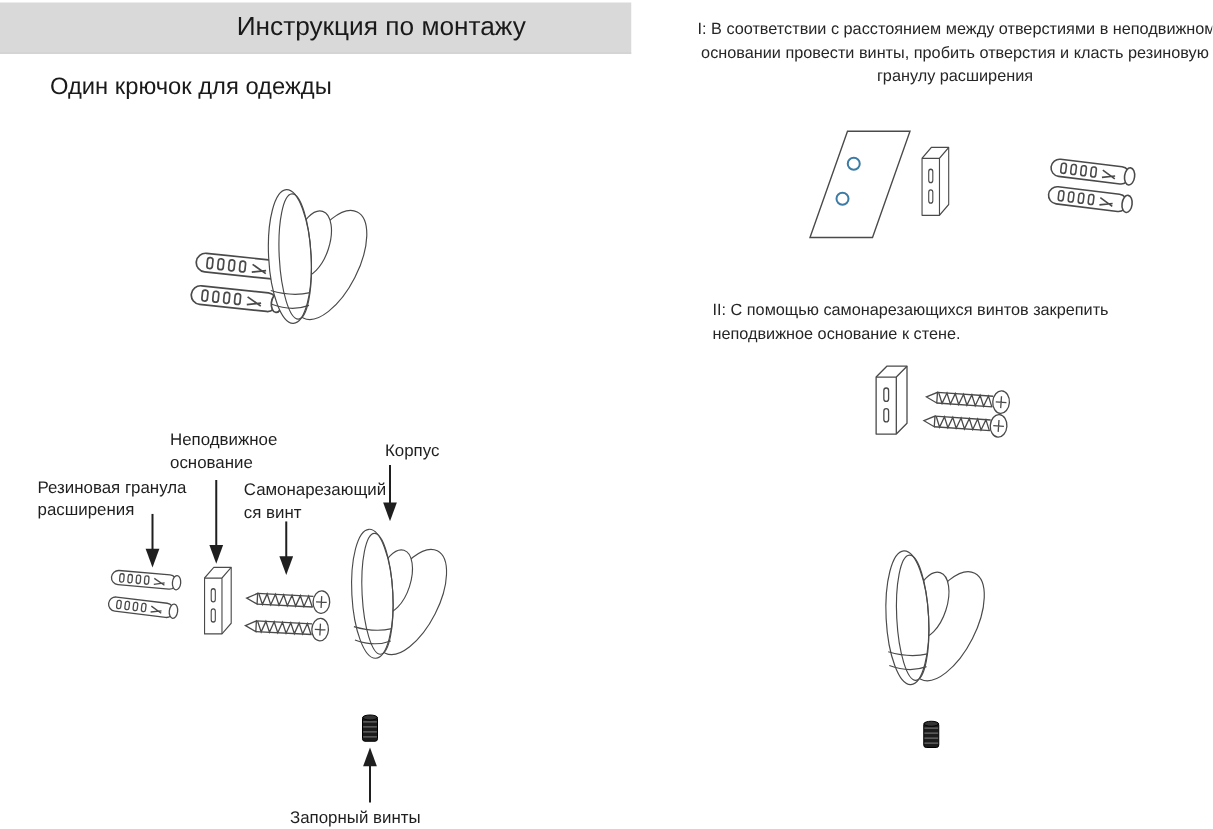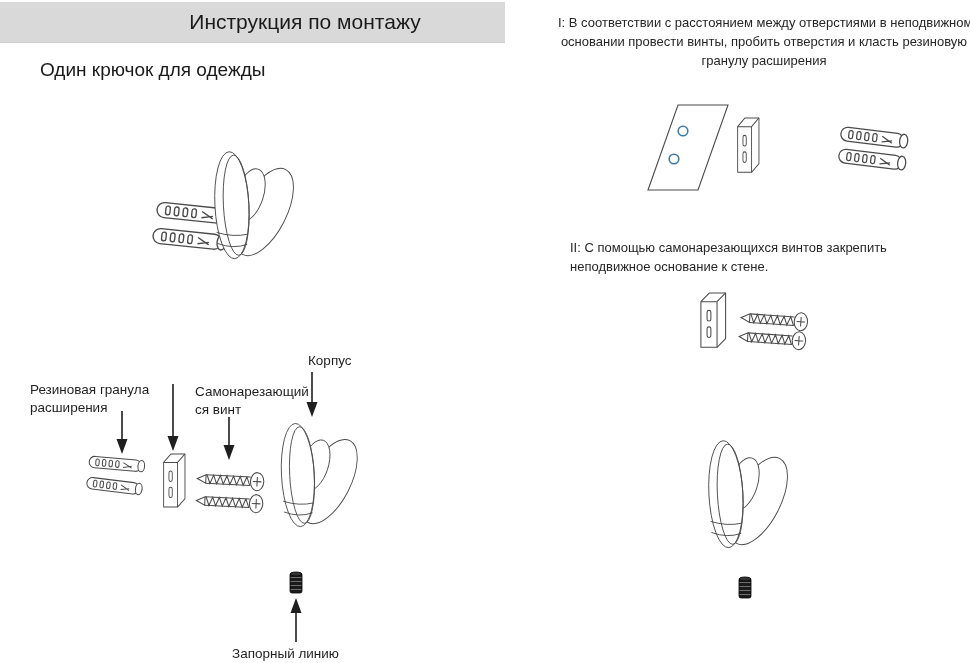--- a/index.html
+++ b/index.html
@@ -66,20 +66,22 @@
   <div class="abs title-bar"></div>
   <div class="abs title">Инструкция по монтажу</div>
   <div class="abs subtitle">Один крючок для одежды</div>
 
   <svg class="abs" style="left:145px;top:128px" width="190" height="165">
     <use href="#part-anchor" transform="translate(12,70) rotate(6) scale(1.25)"></use>
     <use href="#part-anchor" transform="translate(8,96) rotate(6) scale(1.25)"></use>
     <use href="#part-hook" transform="translate(58,16) scale(0.85)"></use>
   </svg>
 
+  <div class="abs part-label pre" style="left:136px;top:343px">Неподвижное
+основание</div>
   <div class="abs part-label" style="left:308px;top:352px">Корпус</div>
   <div class="abs part-label pre" style="left:195px;top:383px">Самонарезающий
 ся винт</div>
   <div class="abs part-label pre" style="left:30px;top:381px">Резиновая гранула
 расширения</div>
 
   <svg class="abs" style="left:114px;top:411px" width="16" height="44">
     <line x1="8" y1="0" x2="8" y2="29" stroke="#1f1f1f" stroke-width="1.6"></line>
     <polygon points="2.5,28 13.5,28 8,43" fill="#1f1f1f"></polygon>
   </svg>
@@ -105,21 +107,21 @@
     <use href="#part-hook" transform="translate(190,8) scale(0.82)"></use>
   </svg>
 
   <svg class="abs" style="left:288px;top:570px" width="18" height="28">
     <use href="#part-grub"></use>
   </svg>
   <svg class="abs" style="left:288px;top:597px" width="16" height="46">
     <polygon points="2.5,16 13.5,16 8,1" fill="#1f1f1f"></polygon>
     <line x1="8" y1="15" x2="8" y2="45" stroke="#1f1f1f" stroke-width="1.6"></line>
   </svg>
-  <div class="abs part-label" style="left:232px;top:645px">Запорный линию</div>
+  <div class="abs part-label" style="left:232px;top:645px">Запорный винты</div>
 
   <div class="abs step-text pre centered" style="left:558px;top:13px;width:412px">I: В соответствии с расстоянием между отверстиями в неподвижном
 основании провести винты, пробить отверстия и класть резиновую
 гранулу расширения</div>
 
   <svg class="abs" style="left:630px;top:95px" width="310" height="105">
     <path class="fw" d="M18,95 L48,10 L98,10 L68,95 Z"></path>
     <circle cx="53" cy="36" r="4.8" fill="#fff" stroke="#3a7ca5" stroke-width="1.6"></circle>
     <circle cx="44" cy="64" r="4.8" fill="#fff" stroke="#3a7ca5" stroke-width="1.6"></circle>
     <use href="#part-base" transform="translate(106,21) scale(0.82,0.97)"></use>

